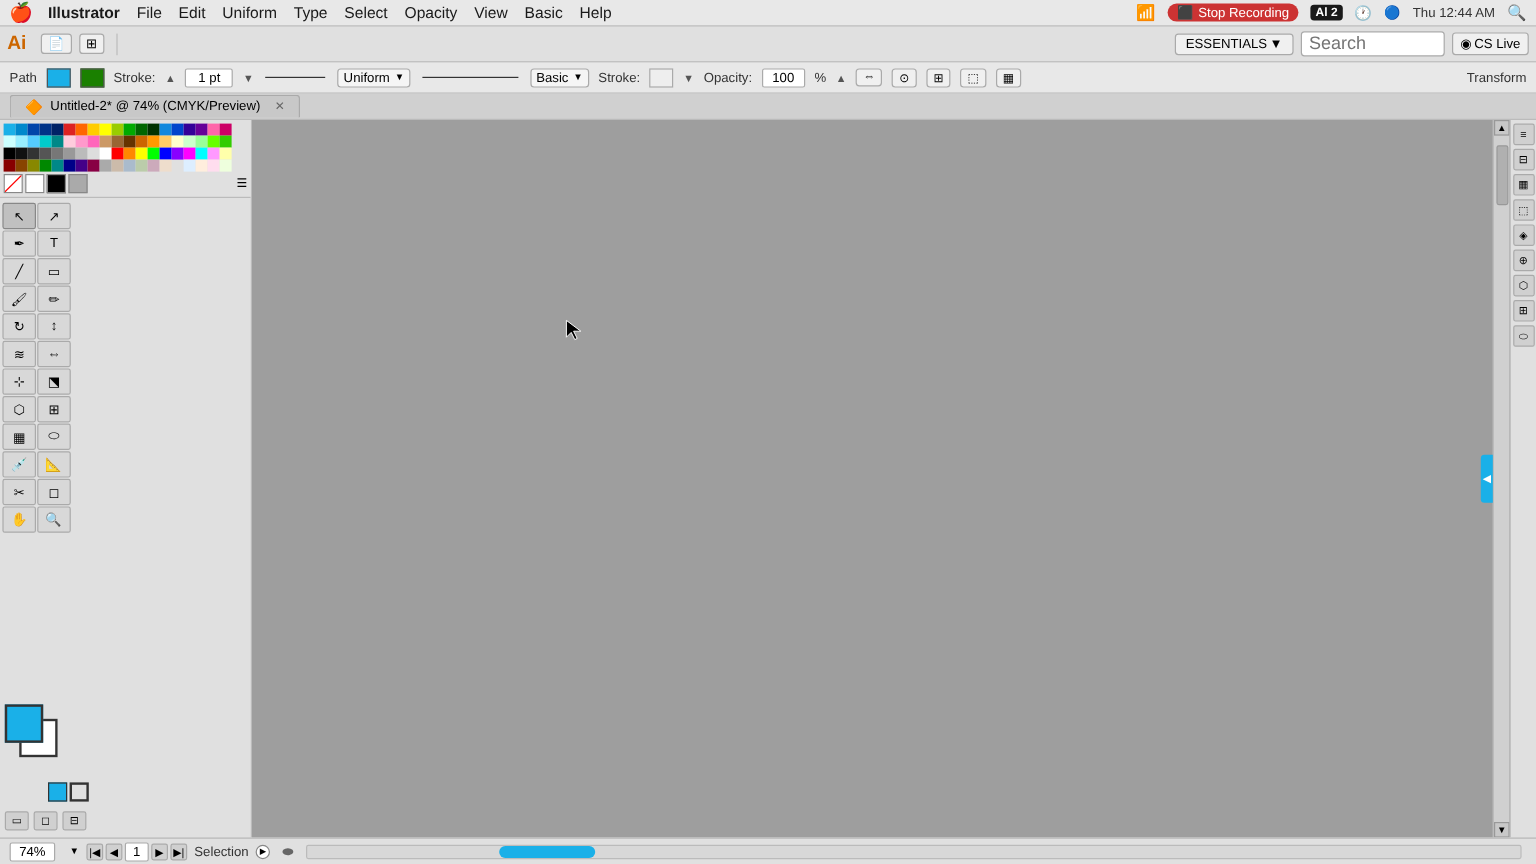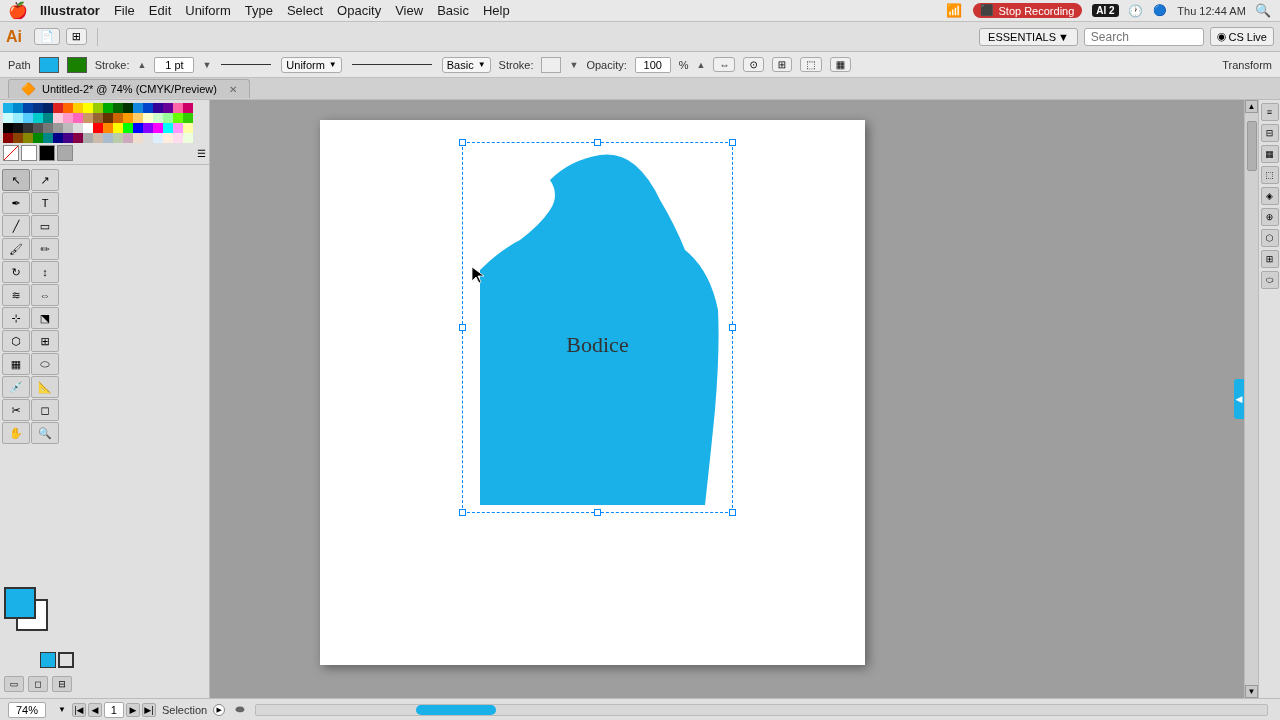--- a/index.html
+++ b/index.html
@@ -21,21 +21,21 @@
     #toolbar {
       width: 100%; height: 30px; background: #e0e0e0;
       display: flex; align-items: center; padding: 0 6px; gap: 6px;
       border-bottom: 1px solid #bbb;
     }
     .toolbar-sep { width: 1px; height: 18px; background: #bbb; margin: 0 4px; }
     .toolbar-btn { background: #f0f0f0; border: 1px solid #aaa; border-radius: 3px; padding: 1px 5px; font-size: 11px; cursor: pointer; }
     .toolbar-dropdown { background: #f5f5f5; border: 1px solid #aaa; border-radius: 3px; padding: 1px 4px; font-size: 11px; display: flex; align-items: center; gap: 4px; cursor: pointer; }
     .toolbar-dropdown .arrow { font-size: 8px; }
     .essentials-btn { margin-left: auto; background: #f0f0f0; border: 1px solid #aaa; border-radius: 3px; padding: 2px 8px; font-size: 11px; cursor: pointer; display: flex; align-items: center; gap: 2px; }
-    .search-box { background: #fff; border: 1px solid #aaa; border-radius: 3px; padding: 1px 6px; font-size: 12px; width: 120px; }
+    .search-box { background: #fff; border: 1px solid #aaa; border-radius: 3px; padding: 1px 6px; font-size: 15px; width: 120px; }
     .cs-live-btn { background: #f0f0f0; border: 1px solid #aaa; border-radius: 3px; padding: 2px 6px; font-size: 11px; cursor: pointer; display: flex; align-items: center; gap: 2px; }
 
     
     #optionsbar {
       width: 100%; height: 26px; background: #e8e8e8;
       display: flex; align-items: center; padding: 0 8px; gap: 8px;
       border-bottom: 1px solid #c0c0c0;
     }
     .opt-label { font-size: 11px; color: #333; font-weight: 500; }
     .opt-color-swatch { width: 20px; height: 16px; background: #1ab0e8; border: 1px solid #555; }
@@ -336,67 +336,20 @@
 
     <div style="position:absolute; bottom:6px; left:4px; display:flex; gap:4px;">
       <div style="width:20px;height:16px;background:#d0d0d0;border:1px solid #aaa;border-radius:2px;display:flex;align-items:center;justify-content:center;font-size:9px;">▭</div>
       <div style="width:20px;height:16px;background:#d0d0d0;border:1px solid #aaa;border-radius:2px;display:flex;align-items:center;justify-content:center;font-size:9px;">◻</div>
       <div style="width:20px;height:16px;background:#d0d0d0;border:1px solid #aaa;border-radius:2px;display:flex;align-items:center;justify-content:center;font-size:9px;">⊟</div>
     </div>
   </div>
 
   <div id="canvas-area" style="flex:1; background:#9e9e9e; position:relative; overflow:hidden;">
 
-    <div id="paper" style="width:545px;height:545px;background:white;position:absolute;top:20px;left:110px;box-shadow:3px 3px 10px rgba(0,0,0,0.4);">
-
-      <div style="position:absolute;top:30px;left:150px;width:255px;height:355px;">
-        
-        <div style="position:absolute;top:-8px;left:-8px;right:-8px;bottom:-8px;border:1px dashed #0088ff;pointer-events:none;"></div>
-        
-        <div style="position:absolute;top:-11px;left:-11px;width:7px;height:7px;background:white;border:1px solid #0088ff;"></div>
-        <div style="position:absolute;top:-11px;left:calc(50% - 4px);width:7px;height:7px;background:white;border:1px solid #0088ff;"></div>
-        <div style="position:absolute;top:-11px;right:-11px;width:7px;height:7px;background:white;border:1px solid #0088ff;"></div>
-        <div style="position:absolute;top:calc(50% - 4px);left:-11px;width:7px;height:7px;background:white;border:1px solid #0088ff;"></div>
-        <div style="position:absolute;top:calc(50% - 4px);right:-11px;width:7px;height:7px;background:white;border:1px solid #0088ff;"></div>
-        <div style="position:absolute;bottom:-11px;left:-11px;width:7px;height:7px;background:white;border:1px solid #0088ff;"></div>
-        <div style="position:absolute;bottom:-11px;left:calc(50% - 4px);width:7px;height:7px;background:white;border:1px solid #0088ff;"></div>
-        <div style="position:absolute;bottom:-11px;right:-11px;width:7px;height:7px;background:white;border:1px solid #0088ff;"></div>
-
-        
-        <svg width="255" height="355" viewBox="0 0 255 355" xmlns="http://www.w3.org/2000/svg">
-          <path d="
-            M 10 355
-            L 10 120
-            Q 10 80 40 60
-            Q 60 45 80 30
-            Q 100 10 130 5
-            Q 150 2 165 15
-            Q 180 28 190 50
-            Q 205 75 215 100
-            Q 240 120 248 160
-            Q 250 200 245 260
-            Q 240 310 235 355
-            Z
-          " fill="#1ab0e8" stroke="none"></path>
-
-          <path d="
-            M 10 120
-            Q 30 100 50 90
-            Q 70 75 80 60
-            Q 90 45 80 30
-            Q 70 18 60 25
-            Q 35 40 10 80
-            Z
-          " fill="white" stroke="none"></path>
-        </svg>
-
-        
-        <div style="position:absolute;top:55%;left:50%;transform:translate(-50%,-50%);font-size:22px;color:#333;font-family:Georgia,serif;white-space:nowrap;">Bodice</div>
-      </div>
-    </div>
 
     <div style="position:absolute;top:165px;left:260px;width:12px;height:12px;pointer-events:none;">
       <svg width="16" height="20" viewBox="0 0 16 20">
         <path d="M2 2 L2 16 L6 12 L9 18 L11 17 L8 11 L14 11 Z" fill="#000" stroke="white" stroke-width="0.8"></path>
       </svg>
     </div>
 
     <div style="position:absolute;right:0;top:0;width:14px;height:100%;background:#d0d0d0;border-left:1px solid #bbb;display:flex;flex-direction:column;align-items:center;">
       <div style="width:13px;height:13px;background:#c8c8c8;border:1px solid #999;display:flex;align-items:center;justify-content:center;font-size:8px;cursor:pointer;">▲</div>
       <div style="flex:1;width:12px;position:relative;">

